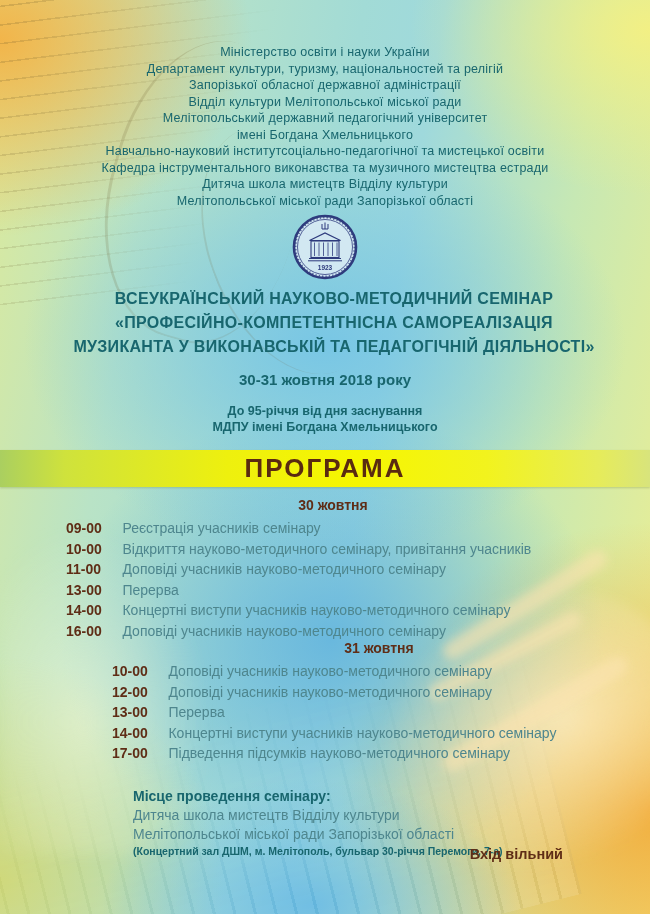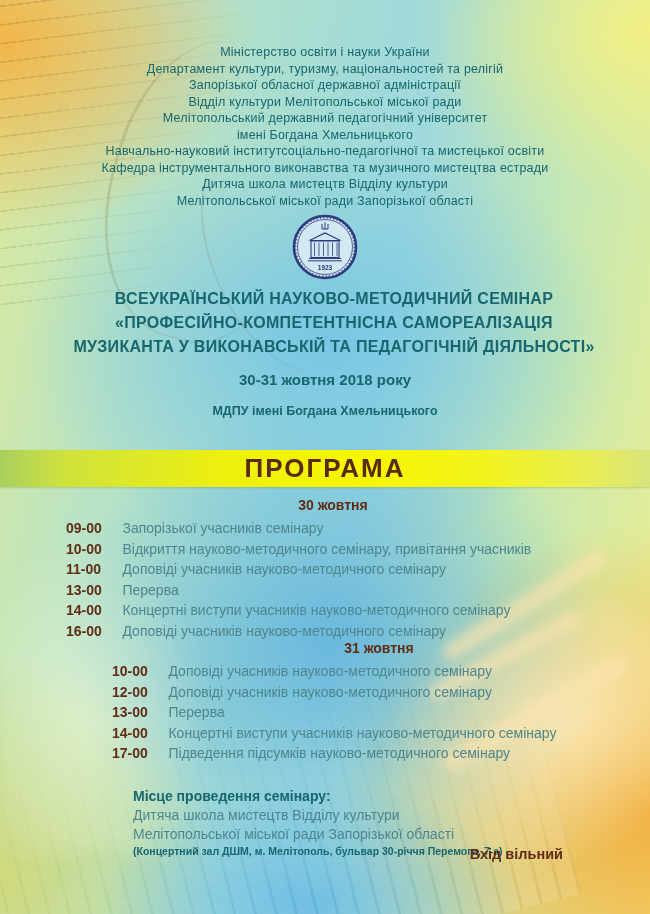--- a/index.html
+++ b/index.html
@@ -131,33 +131,34 @@
 
     <div class="title">
       <div>ВСЕУКРАЇНСЬКИЙ НАУКОВО-МЕТОДИЧНИЙ СЕМІНАР</div>
       <div>«ПРОФЕСІЙНО-КОМПЕТЕНТНІСНА САМОРЕАЛІЗАЦІЯ</div>
       <div>МУЗИКАНТА У ВИКОНАВСЬКІЙ ТА ПЕДАГОГІЧНІЙ ДІЯЛЬНОСТІ»</div>
     </div>
 
     <div class="date">30-31 жовтня 2018 року</div>
 
     <div class="dedication">
+      <div>До 95-річчя від дня заснування</div>
       <div>МДПУ імені Богдана Хмельницького</div>
     </div>
 
     <div class="banner">
       <span>ПРОГРАМА</span>
     </div>
 
     <div class="day d1">
       <div class="day-heading">30 жовтня</div>
       <div class="rows">
         <div class="row">
           <span class="time">09-00</span>
-          <span class="desc">Запорізької учасників семінару</span>
+          <span class="desc">Реєстрація учасників семінару</span>
         </div>
         <div class="row">
           <span class="time">10-00</span>
           <span class="desc">Відкриття науково-методичного семінару, привітання учасників</span>
         </div>
         <div class="row">
           <span class="time">11-00</span>
           <span class="desc">Доповіді учасників науково-методичного семінару</span>
         </div>
         <div class="row">

